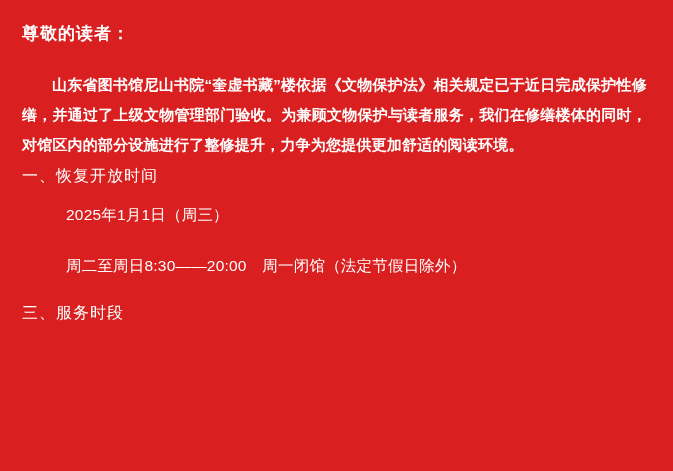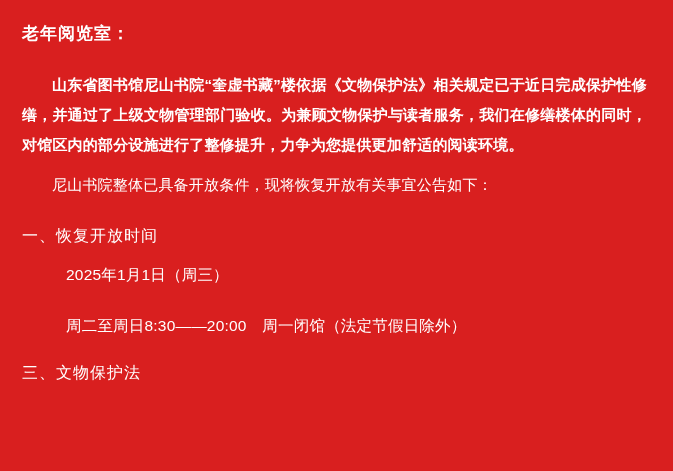--- a/index.html
+++ b/index.html
@@ -61,32 +61,31 @@
   }
   .sec-1 { margin-top: 6px; }
   .sec-2 { margin-top: 22px; }
   .sec-3 { margin-top: 22px; }
 </style>
 </head>
 <body>
 
 <div class="page">
 
-  <p class="salutation">老年阅览室：</p>
+  <p class="salutation">尊敬的读者：</p>
 
   <p class="para strong">山东省图书馆尼山书院“奎虚书藏”楼依据《文物保护法》相关规定已于近日完成保护性修缮，并通过了上级文物管理部门验收。为兼顾文物保护与读者服务，我们在修缮楼体的同时，对馆区内的部分设施进行了整修提升，力争为您提供更加舒适的阅读环境。</p>
 
-  <p class="para second">尼山书院整体已具备开放条件，现将恢复开放有关事宜公告如下：</p>
 
   <div class="section sec-1">
     <h3 class="section-title">一、恢复开放时间</h3>
     <p class="section-body">2025年1月1日（周三）</p>
   </div>
 
   <div class="section sec-2">
     <p class="section-body">周二至周日8:30——20:00　周一闭馆（法定节假日除外）</p>
   </div>
 
   <div class="section sec-3">
-    <h3 class="section-title">三、文物保护法</h3>
+    <h3 class="section-title">三、服务时段</h3>
   </div>
 
 </div>
 
 </body></html>

